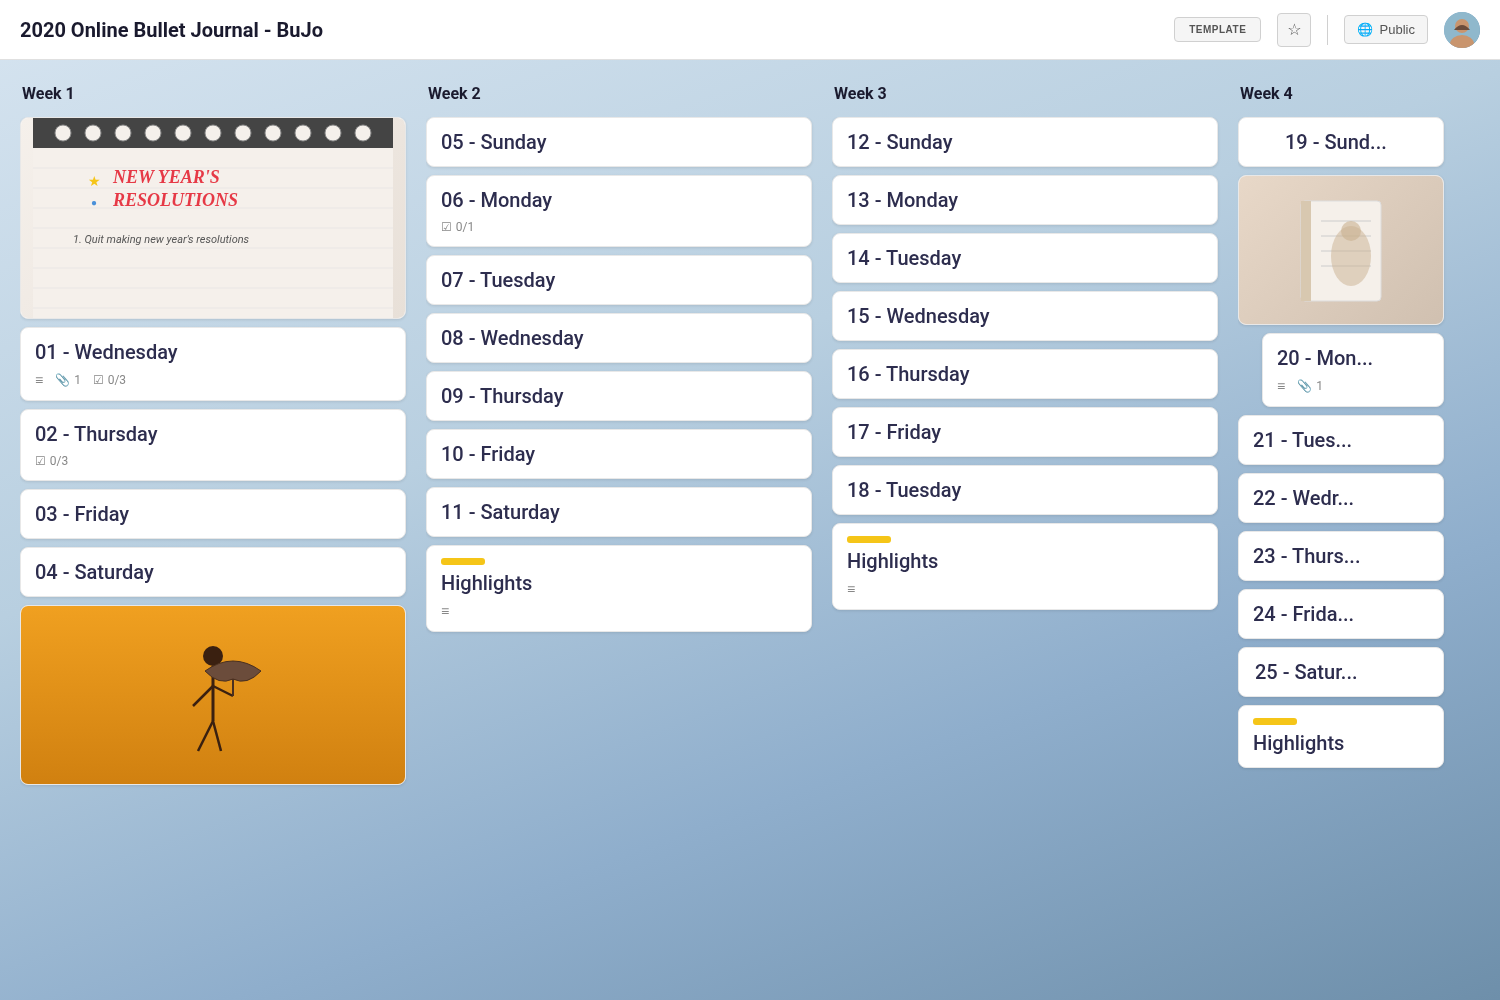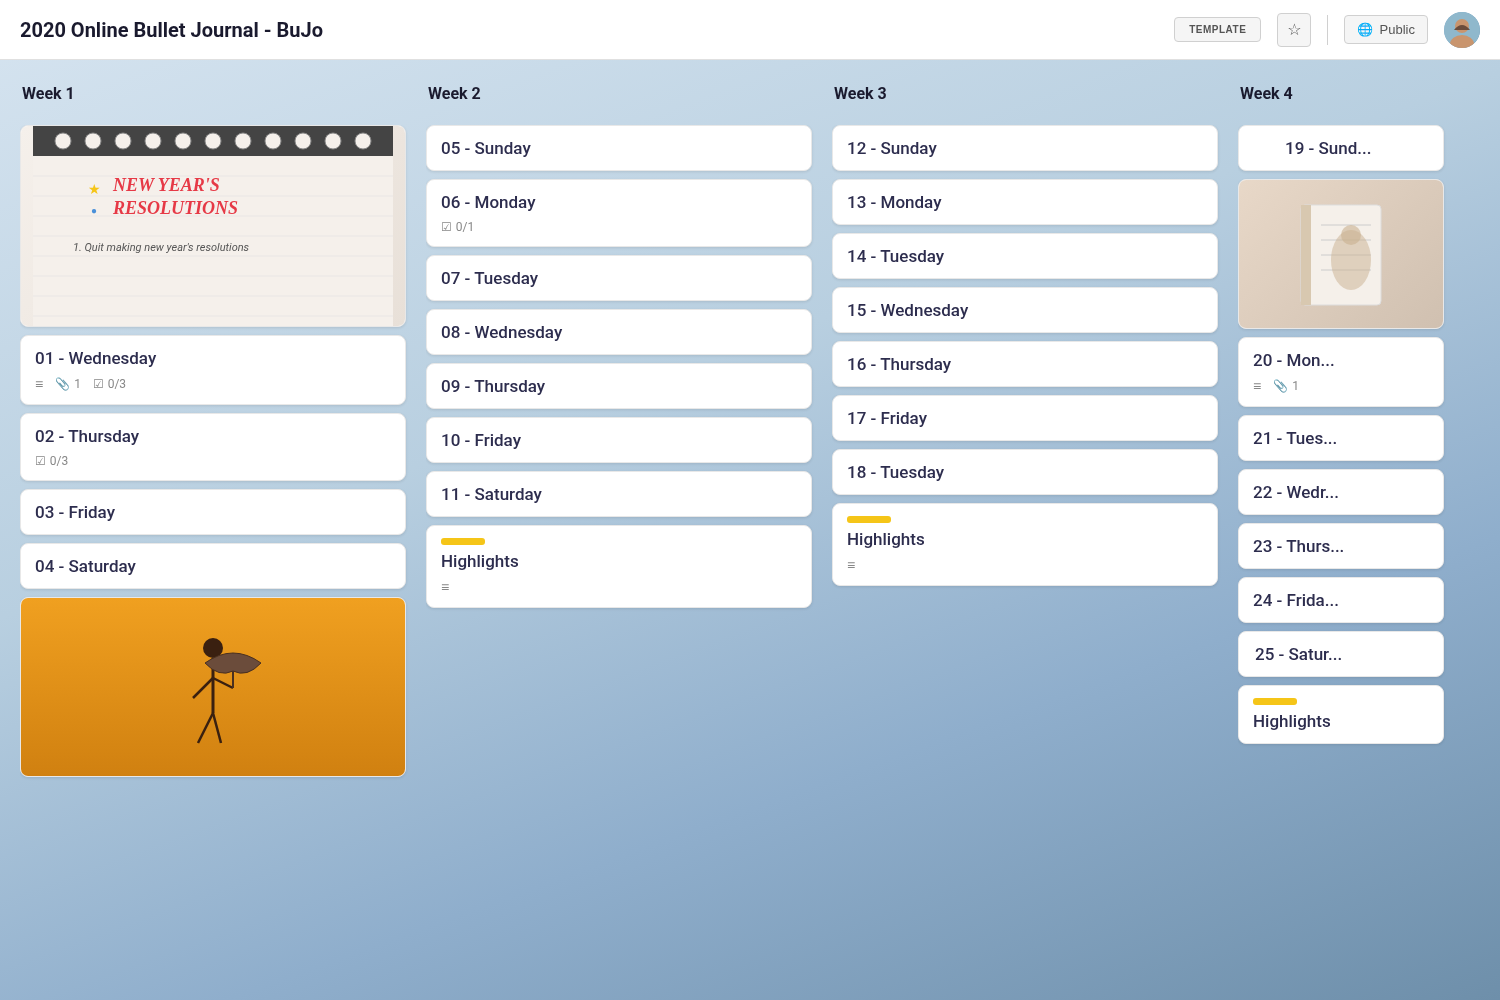--- a/index.html
+++ b/index.html
@@ -92,21 +92,21 @@
       gap: 0;
       padding: 24px 20px 0 20px;
       height: calc(1000px - 60px);
       overflow: hidden;
     }
 
     .column {
       flex: 0 0 390px;
       display: flex;
       flex-direction: column;
-      gap: 8px;
+      gap: 0;
       margin-right: 16px;
     }
 
     .column-last {
       flex: 0 0 200px;
     }
 
     .column-header {
       font-size: 16px;
       font-weight: 700;
@@ -139,21 +139,21 @@
       background: #fff;
       border-radius: 8px;
       padding: 12px 14px;
       box-shadow: 0 1px 3px rgba(0,0,0,0.1);
       cursor: pointer;
       border: 1px solid #e8e8e8;
       position: relative;
     }
 
     .card-title {
-      font-size: 17px;
+      font-size: 20px;
       font-weight: 500;
       color: #2d2d4e;
     }
 
     .card-meta {
       display: flex;
       align-items: center;
       gap: 12px;
       margin-top: 8px;
     }
@@ -428,21 +428,21 @@
             <line x1="30" y1="45" x2="80" y2="45" stroke="#ccc" stroke-width="1"></line>
             <line x1="30" y1="60" x2="80" y2="60" stroke="#ccc" stroke-width="1"></line>
             <line x1="30" y1="75" x2="80" y2="75" stroke="#ccc" stroke-width="1"></line>
 
             <ellipse cx="60" cy="65" rx="20" ry="30" fill="#c9b090" opacity="0.5"></ellipse>
             <circle cx="60" cy="40" r="10" fill="#c9b090" opacity="0.6"></circle>
           </svg>
         </div>
       </div>
 
-      <div class="card" style="overflow:hidden; white-space:nowrap;">
+      <div class="card" style="overflow:hidden; white-space:nowrap;margin-left:24px;">
         <div class="card-title">20 - Mon...</div>
         <div class="card-meta">
           <span class="card-meta-item">
             <span style="font-size:14px;">≡</span>
           </span>
           <span class="card-meta-item">
             <span>📎</span>
             <span>1</span>
           </span>
         </div>

